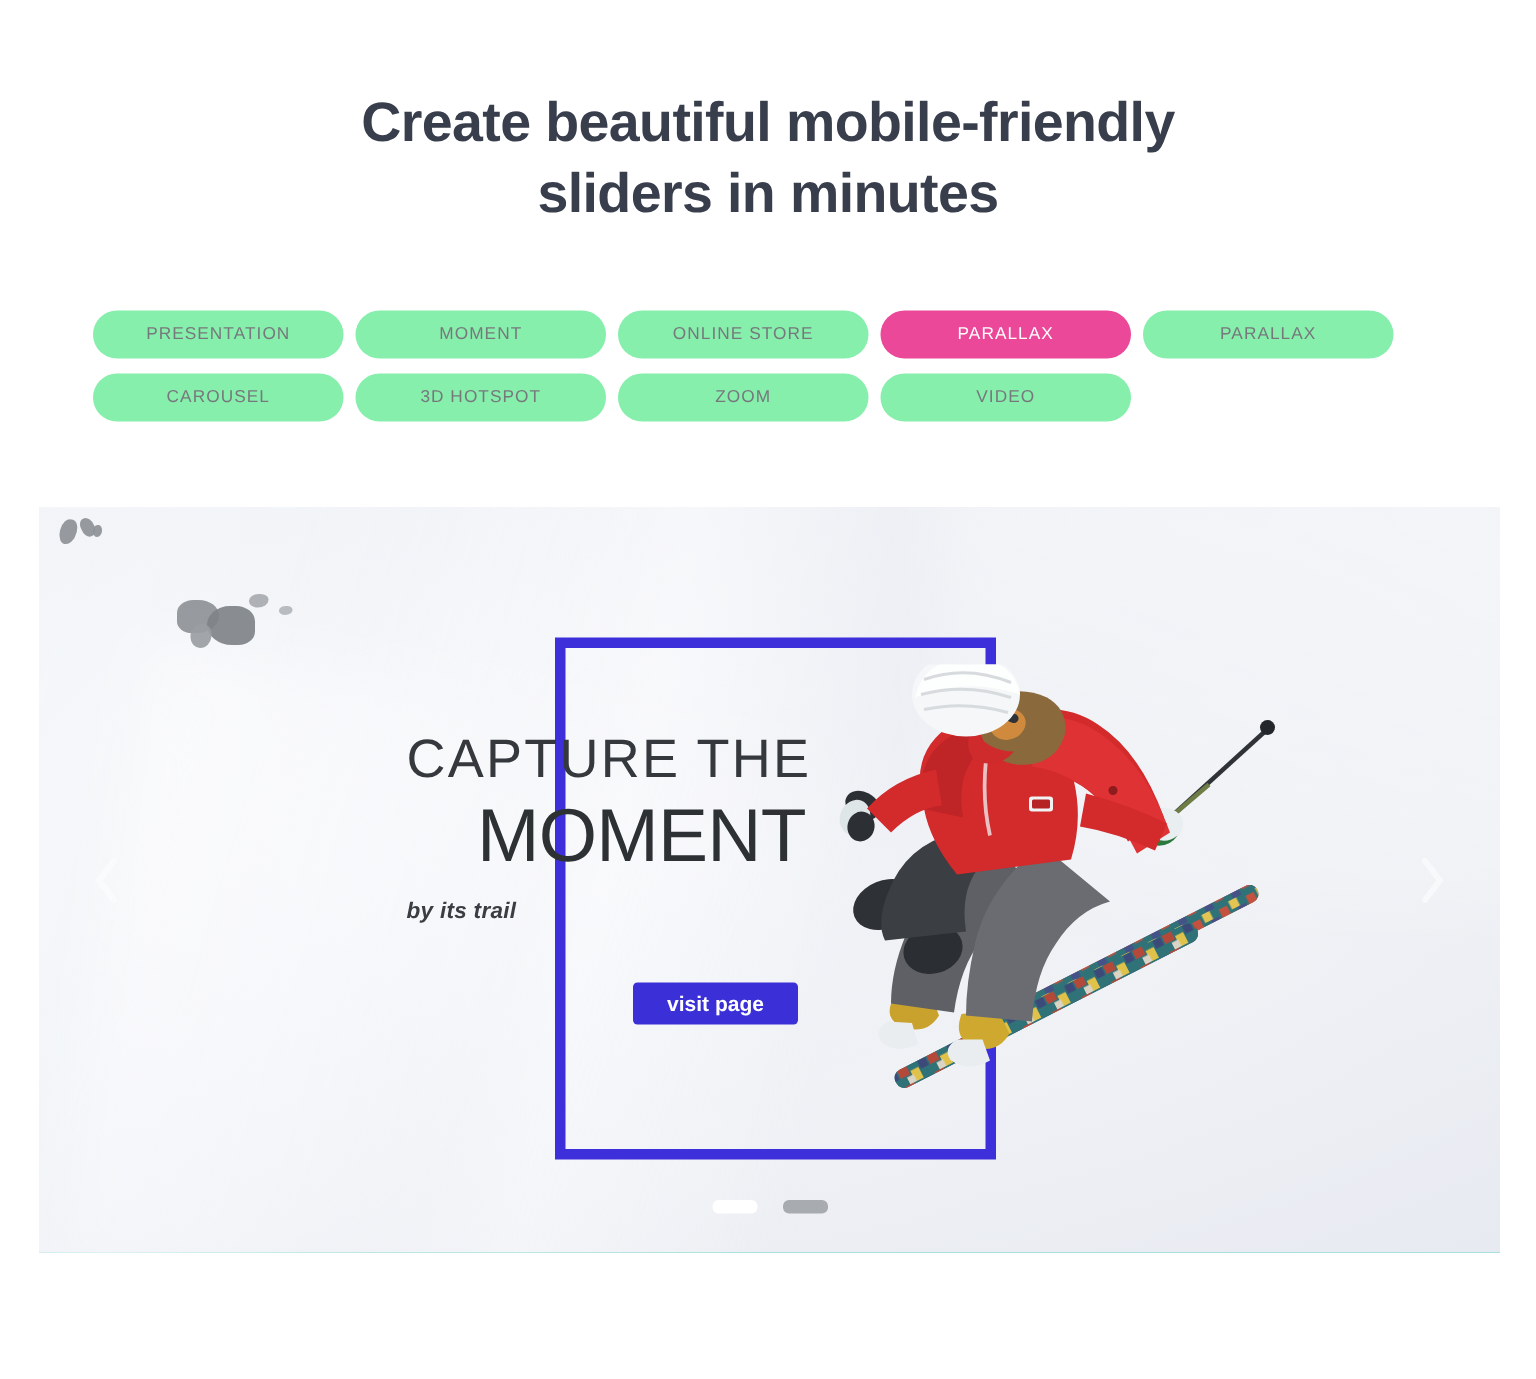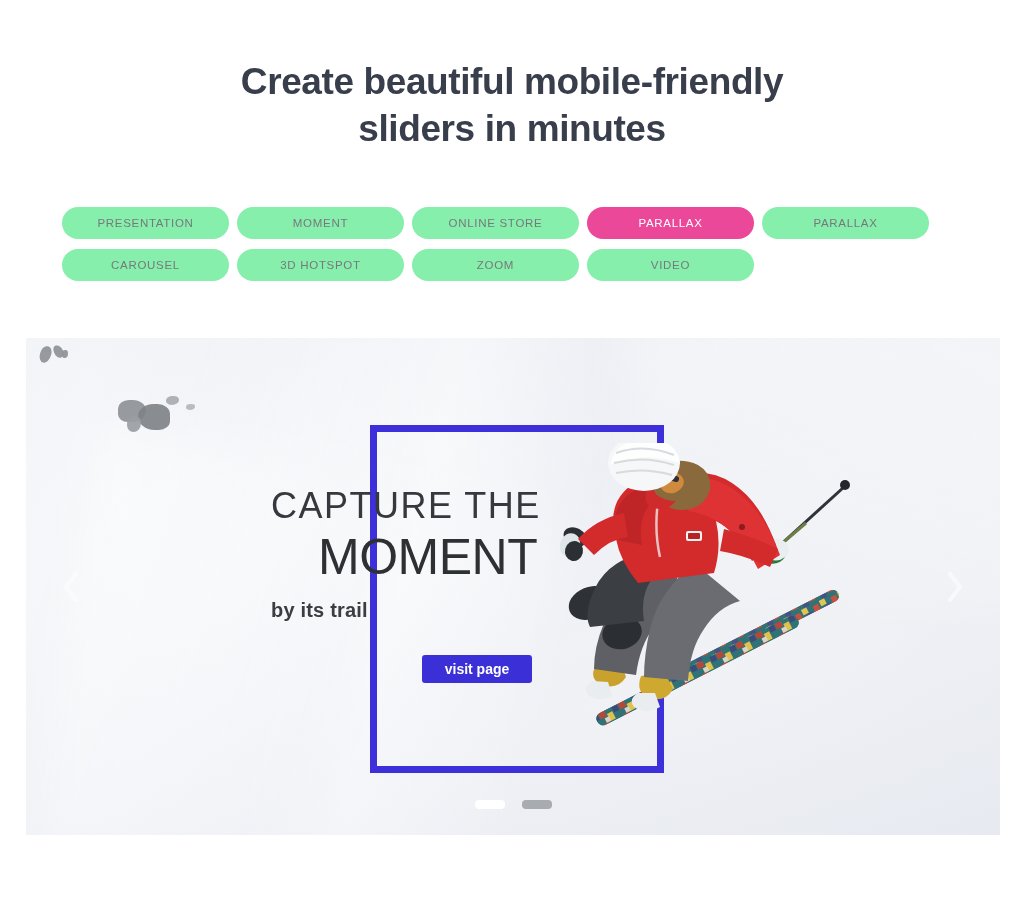--- a/index.html
+++ b/index.html
@@ -156,25 +156,26 @@
   .cap-line2 {
     font-size: 50px;
     line-height: 56px;
     font-weight: normal;
     letter-spacing: -0.5px;
     color: #2e3134;
     margin-top: 2px;
     margin-left: 47px;
   }
   .cap-sub {
-    font-size: 20px;
+    font-size: 15px;
     font-weight: bold;
     color: #3a3d42;
     margin-top: 14px;
     letter-spacing: 0.2px;
+    font-style: italic;
   }
   .visit-btn {
     position: absolute;
     left: 370px;
     top: 317px;
     width: 110px;
     height: 28px;
     background: #3b2fd8;
     color: #ffffff;
     border: none;

